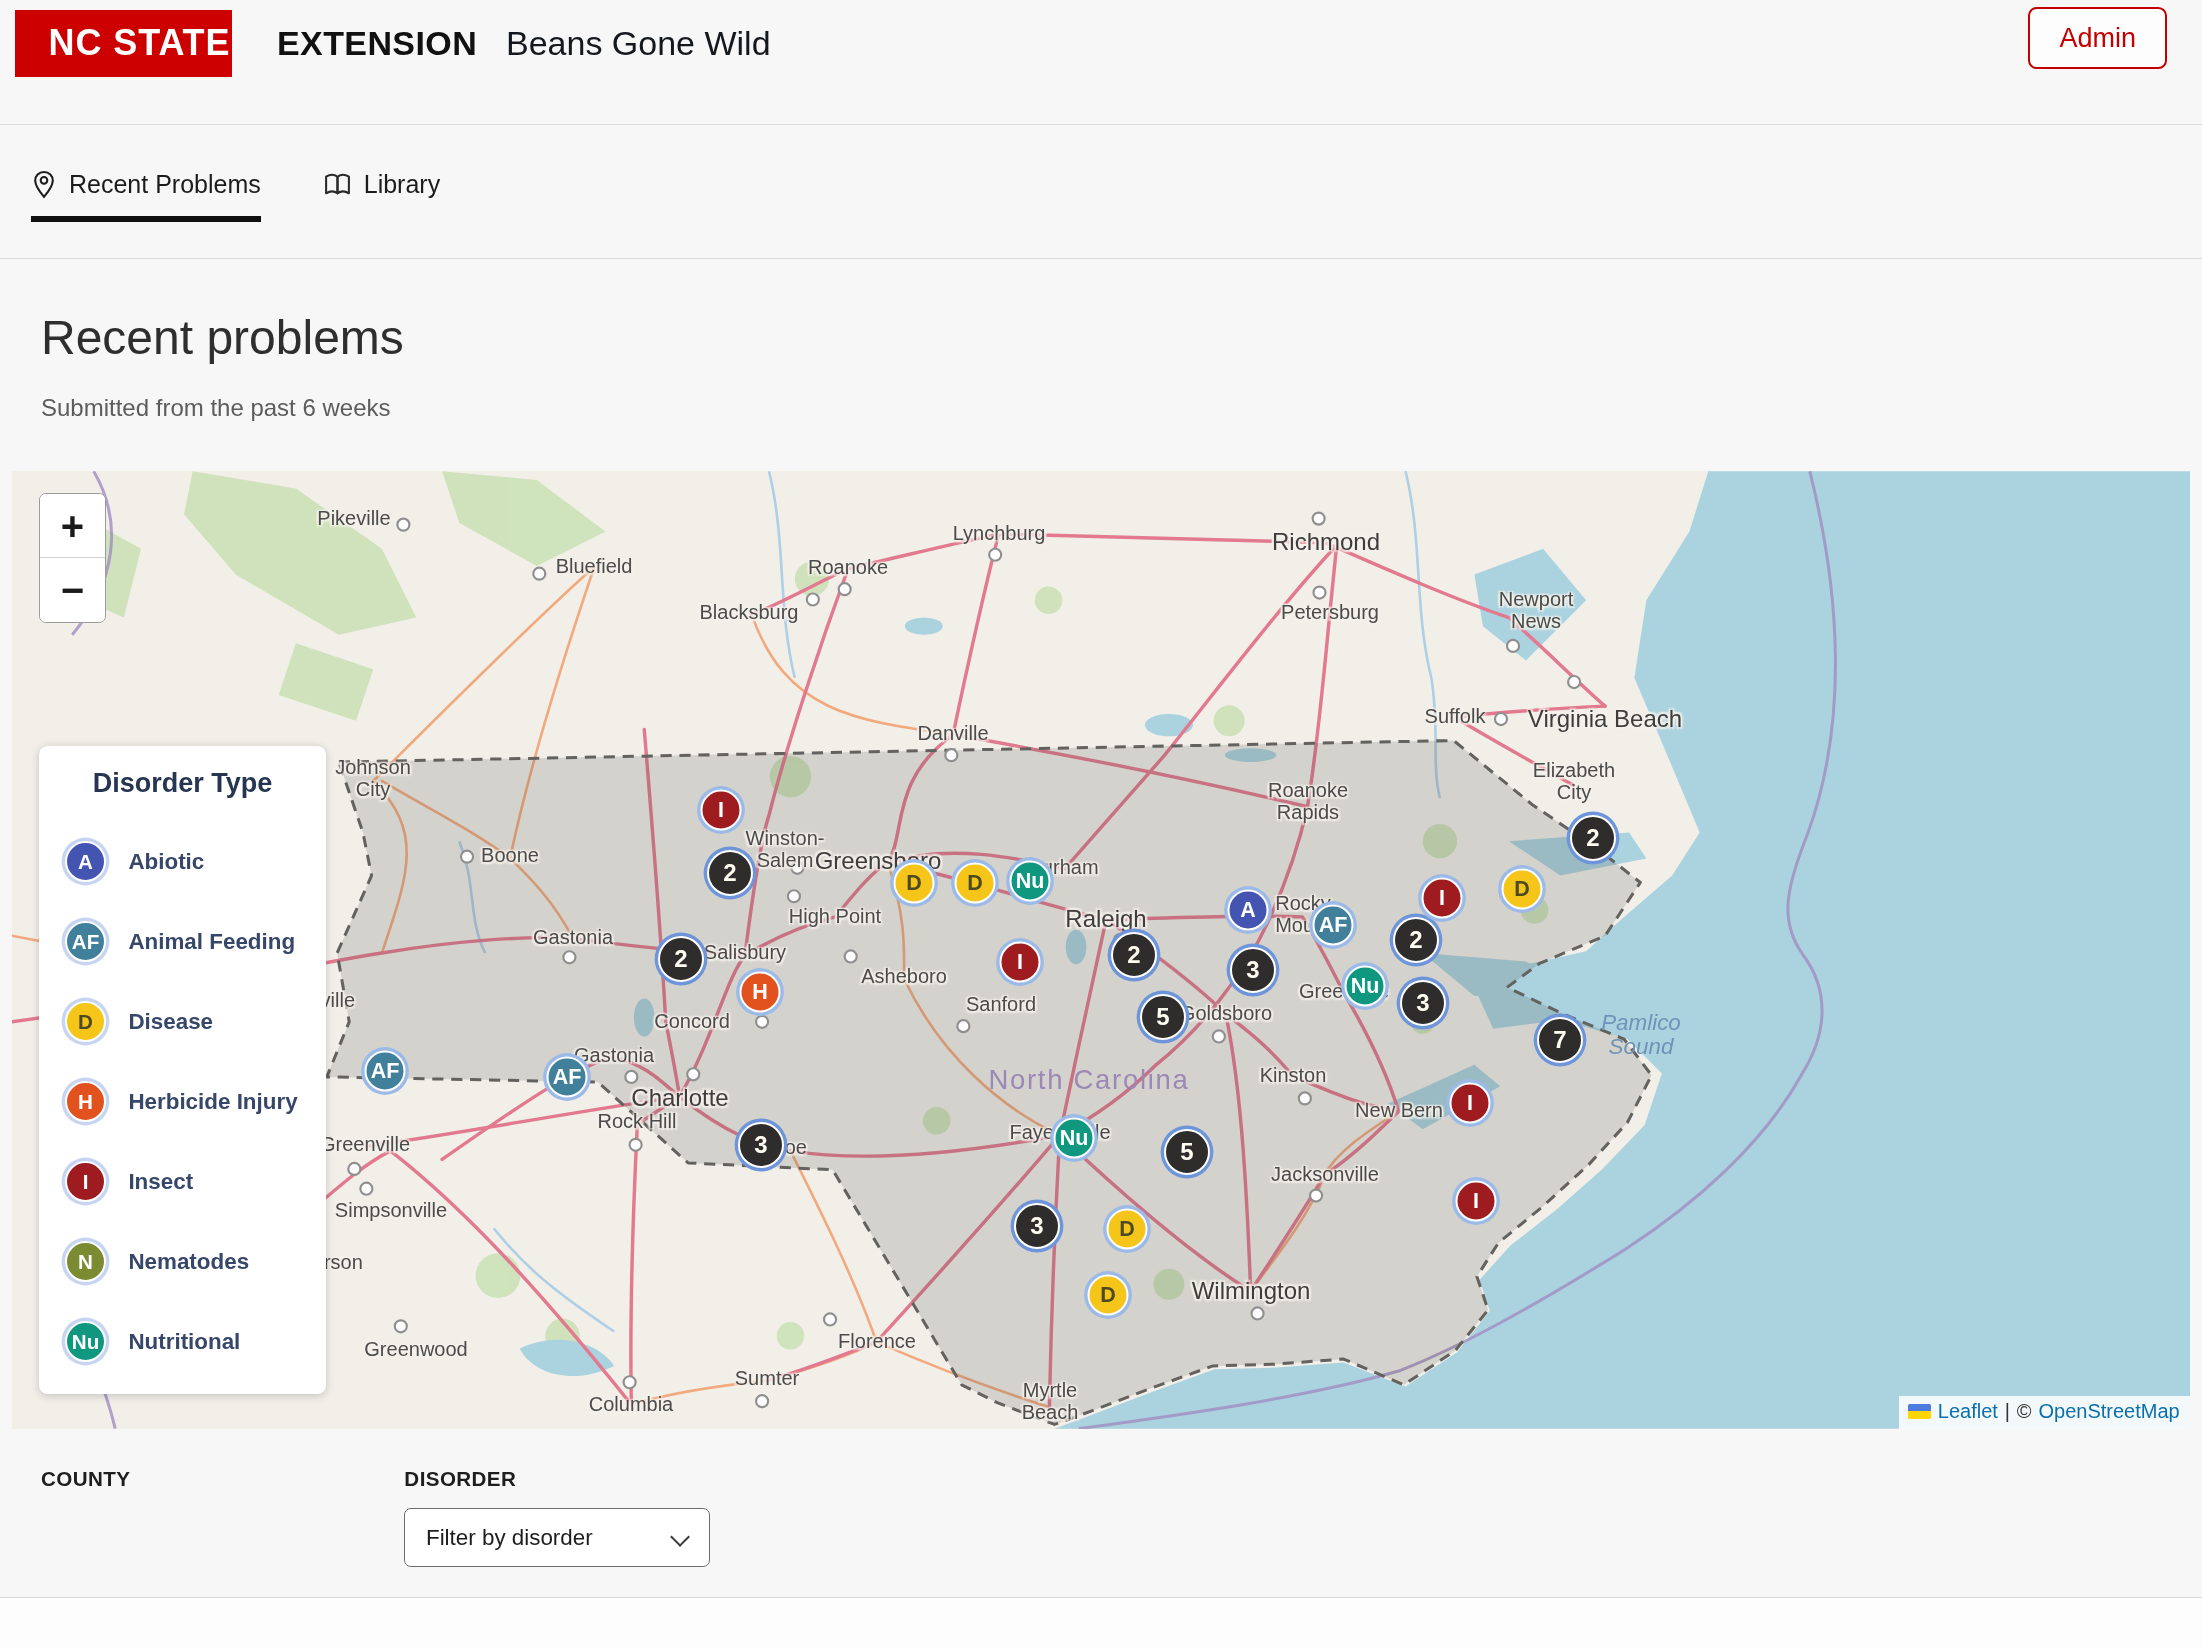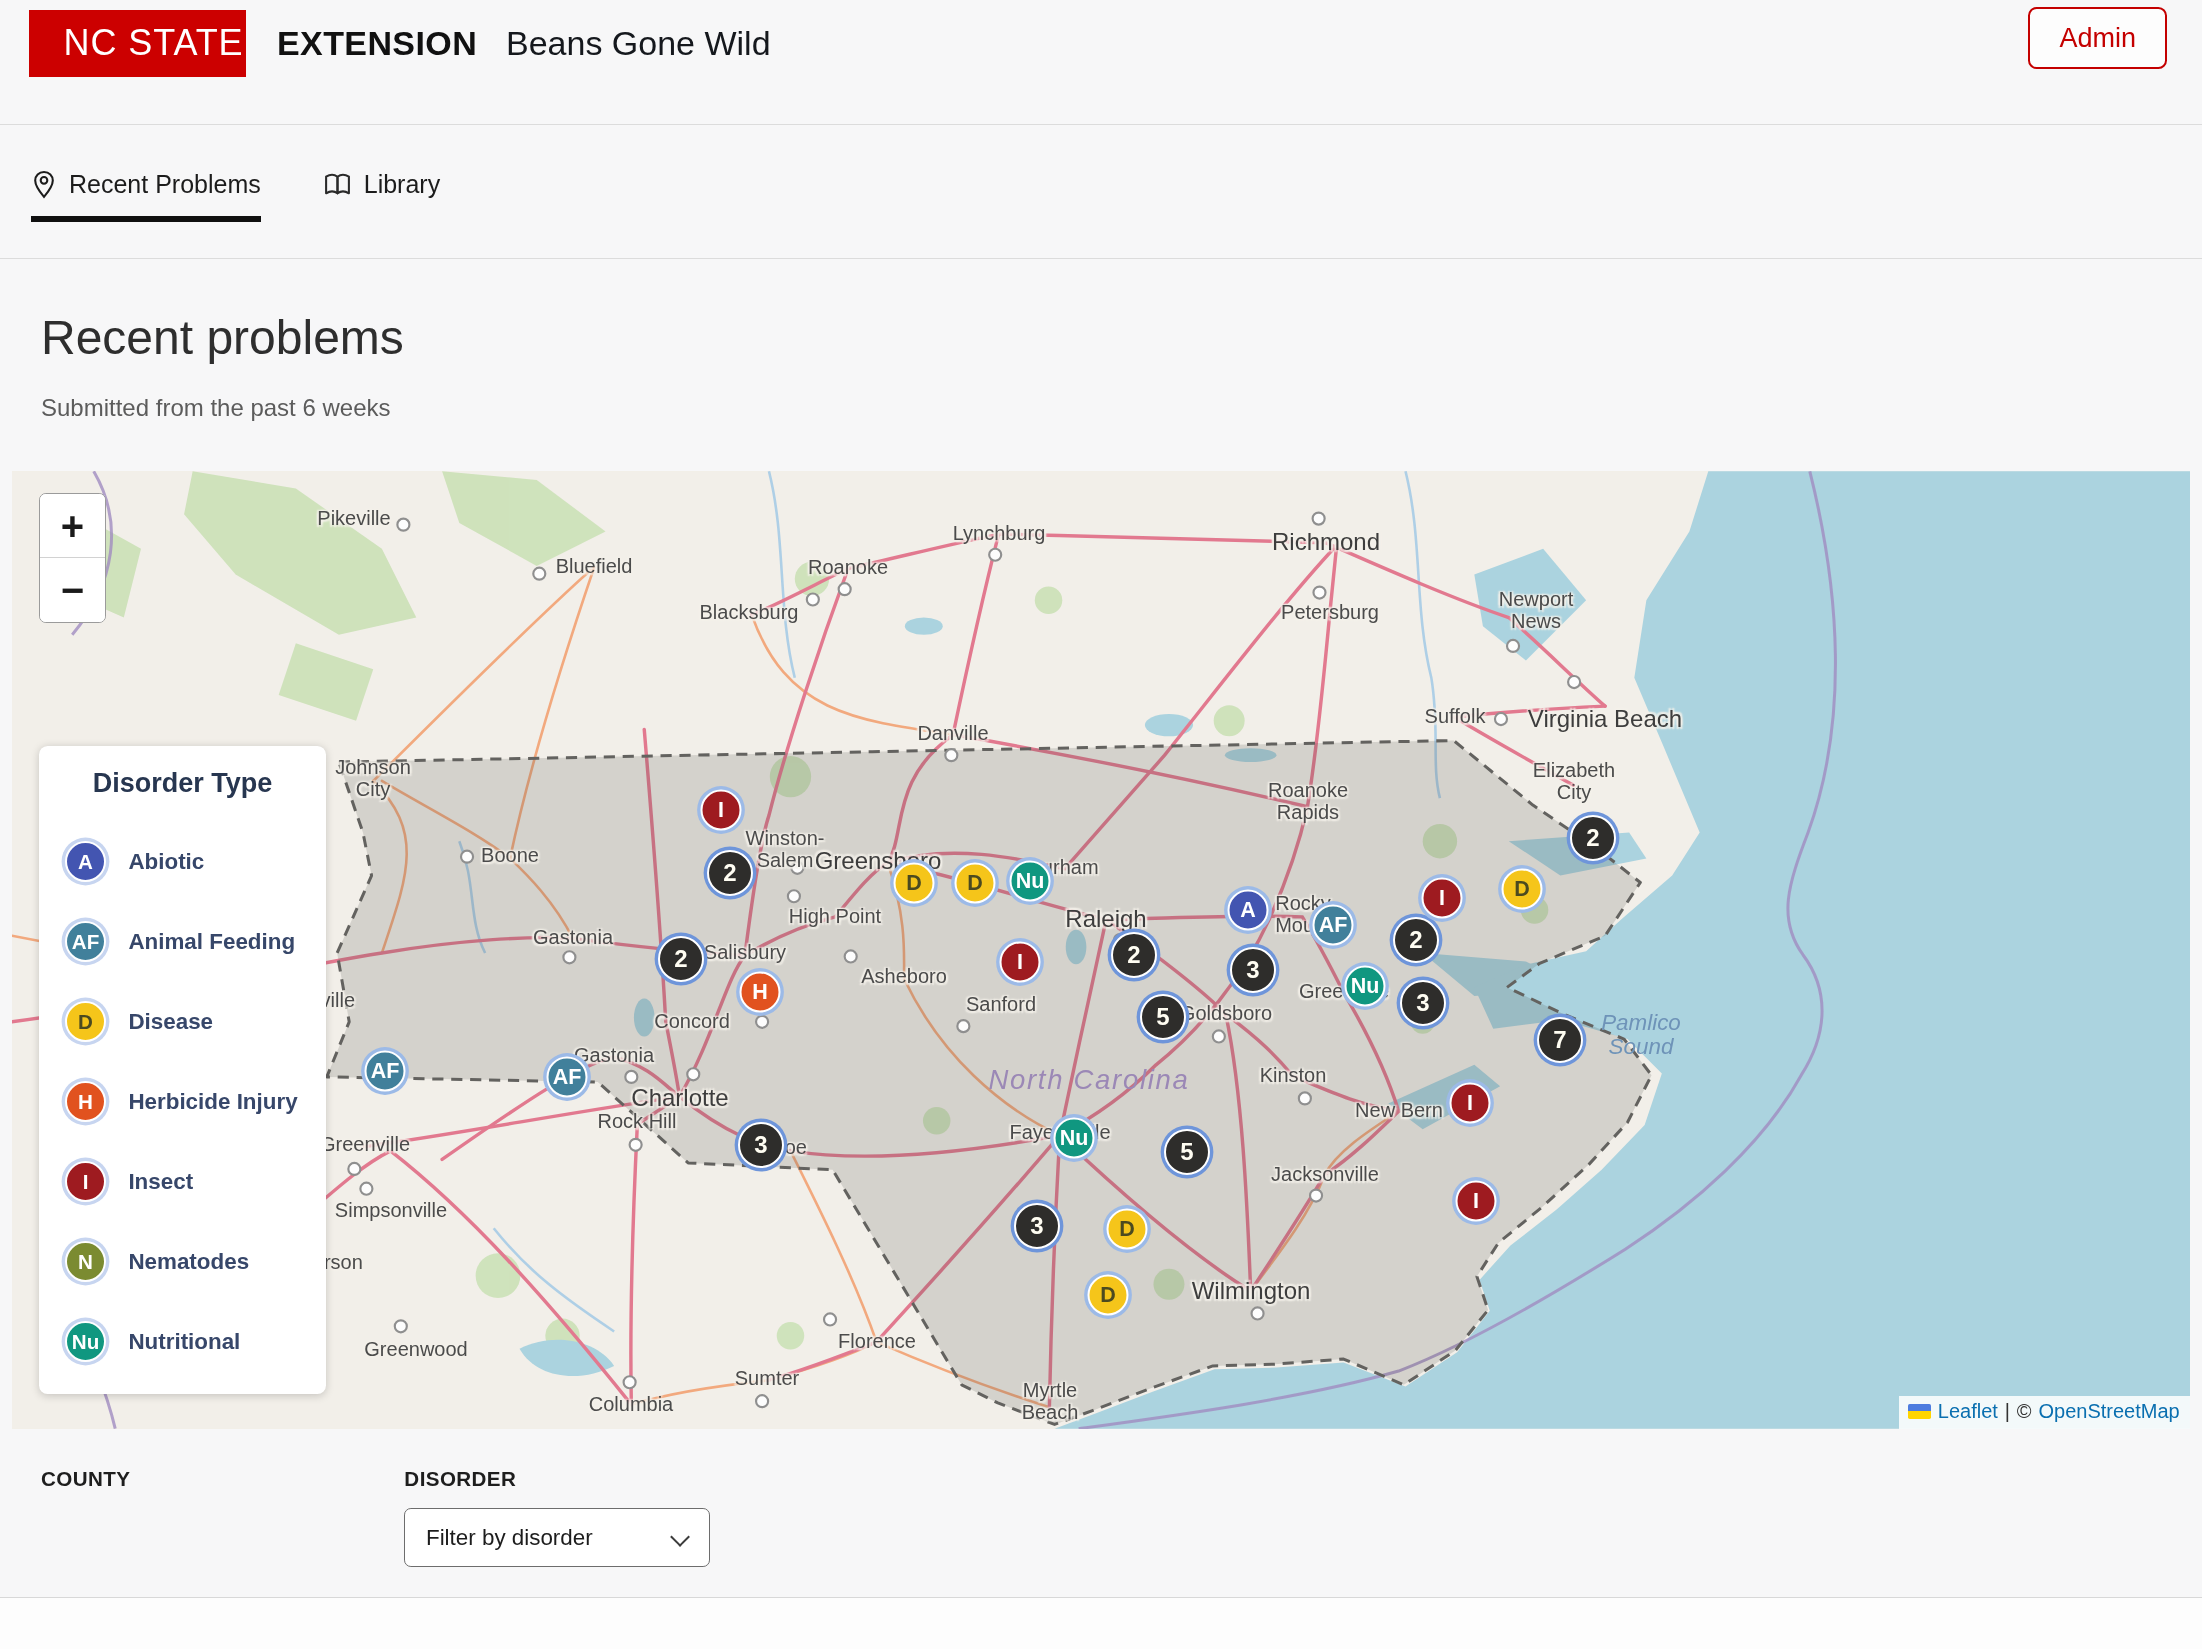--- a/index.html
+++ b/index.html
@@ -1,20 +1,20 @@
 <!DOCTYPE html>
 <html style="font-size:13.8px"><head>
 <meta charset="utf-8">
 <style>
   * { margin:0; padding:0; box-sizing:border-box; }
   html,body { width:2203px; height:1649px; background:#f7f7f8; font-family:"Liberation Sans", sans-serif; overflow:hidden; position:relative; }
 
   
   .header { position:absolute; left:0; top:0; width:2203px; height:124px; background:#f7f7f8; }
-  .brand-box { position:absolute; left:29px; top:9.5px; width:217px; height:67px; background:#cc0000; color:#fff; display:flex; align-items:center; justify-content:center; font-size:36px; font-weight:normal; letter-spacing:0.9px;padding-left:32px; }
+  .brand-box { position:absolute; left:15px; top:9.5px; width:217px; height:67px; background:#cc0000; color:#fff; display:flex; align-items:center; justify-content:center; font-size:36px; font-weight:bold; letter-spacing:0.9px;padding-left:32px; }
   .brand-sub { position:absolute; left:277px; top:24px; font-size:34px; font-weight:bold; color:#111; letter-spacing:0.4px; }
   .app-title { position:absolute; left:506px; top:24px; font-size:34px; font-weight:500; color:#15181d; }
   .admin-btn { position:absolute; right:36px; top:6.9px; padding:13.8px 29px; border:2.6px solid #c40000; border-radius:8.6px; background:#fdfdfd; color:#c40000; font-size:27px; font-weight:500; cursor:pointer; font-family:inherit; }
   .hdr-divider { position:absolute; left:0; top:124px; width:2203px; height:0.9px; background:#dcdcdc; }
 
   
   .nav { position:absolute; left:31px; top:170px; display:flex; gap:62px; }
   .tab { display:flex; align-items:center; gap:12px; font-size:25px; color:#1c1c1c; padding-bottom:17px; border-bottom:6px solid transparent; cursor:pointer; }
   .tab.active { border-bottom-color:#101010; }
   .tab svg { display:block; }
@@ -25,21 +25,21 @@
   .page-subtitle { position:absolute; left:41px; top:394px; font-size:24px; color:#5c5c5c; }
 
   
   .map { position:absolute; left:12px; top:471px; width:2178px; height:958px; background:#f2efe9; overflow:hidden; }
   .map svg.base { position:absolute; left:0; top:0; }
   .city-dot { fill:#fdfdfd; stroke:#8f8f8f; stroke-width:2.5; }
 
   .city-label { position:absolute; transform:translate(-50%,-50%); font-size:20px; font-weight:500; color:#4b4b4b; white-space:pre-line; text-align:center; line-height:1.08;
     text-shadow:-1.7px -1.7px 1.7px #f4f1ea, 1.7px -1.7px 1.7px #f4f1ea, -1.7px 1.7px 1.7px #f4f1ea, 1.7px 1.7px 1.7px #f4f1ea; pointer-events:none; }
   .city-label.lg { font-size:24px; color:#3d3d3d; }
-  .city-label.state { font-style:italic; color:#9b88b6; font-size:27.5px; font-weight:400; letter-spacing:1.7px; text-shadow:none; }
+  .city-label.state { color:#9b88b6; font-size:27.5px; font-weight:400; letter-spacing:1.7px; text-shadow:none; }
   .city-label.water { font-style:italic; color:#6e93b8; font-size:22.4px; font-weight:500; text-shadow:none; }
 
   .marker { position:absolute; transform:translate(-50%,-50%); border-radius:50%; display:flex; align-items:center; justify-content:center; font-weight:bold; border:2.6px solid #fff; cursor:pointer; }
   .marker.letter { width:41px; height:41px; font-size:21.5px; box-shadow:0 0 0 3.4px #9cbae7; }
   .marker.cluster { width:46px; height:46px; font-size:24px; box-shadow:0 0 0 3.4px #6e95da; }
 
   
   .legend { position:absolute; left:27px; top:275px; width:287px; height:648px; background:#fff; border-radius:8.6px; box-shadow:0 1.7px 8.6px rgba(0,0,0,.18); padding:22.4px 0 0 0; }
   .legend-title { text-align:center; font-size:27px; font-weight:bold; color:#273650; margin-bottom:22.4px; }
   .legend-item { display:flex; align-items:center; gap:22.4px; padding:0 0 0 26px; height:80px; }

